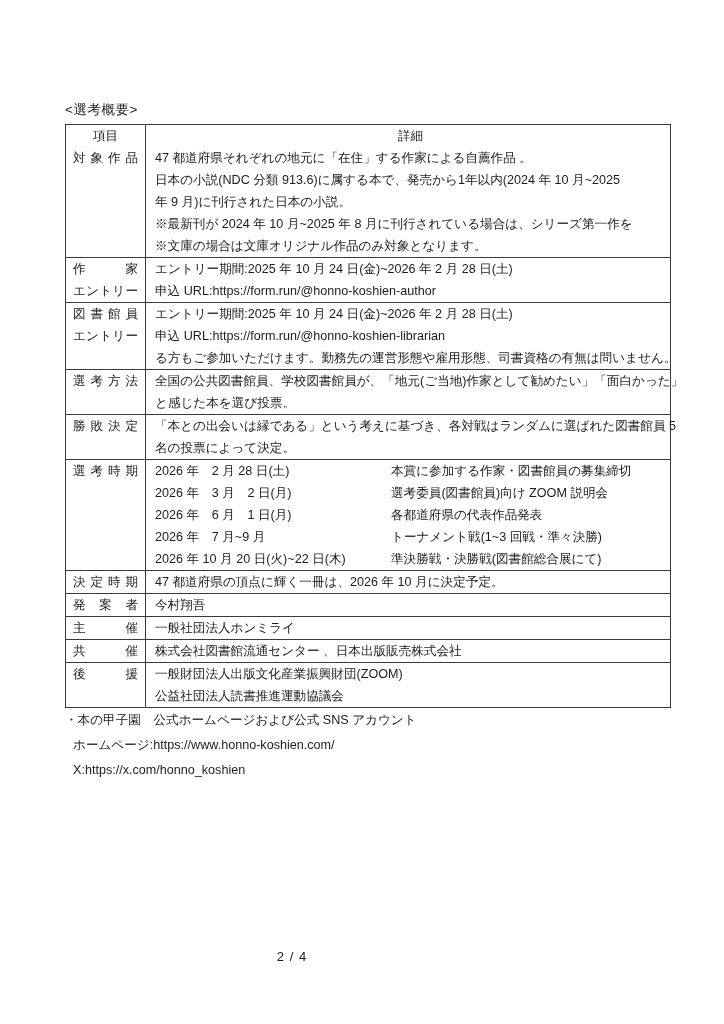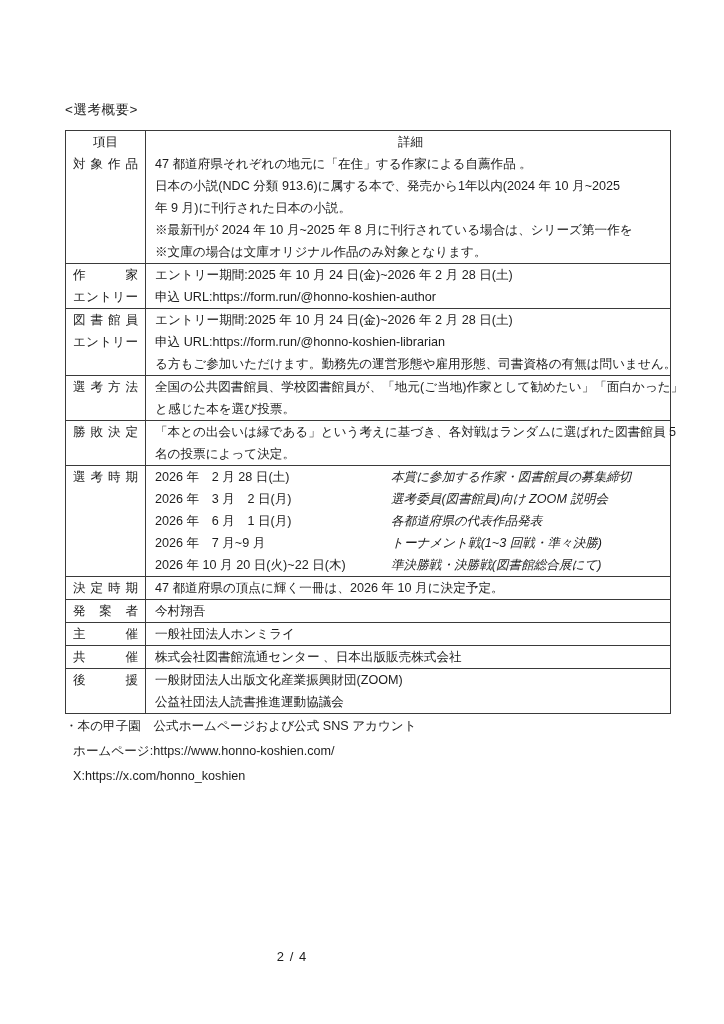--- a/index.html
+++ b/index.html
@@ -8,42 +8,42 @@
     width: 724px; height: 1024px;
     position: relative;
     font-family: "Liberation Sans", sans-serif;
     color: var(--text, #1c1c1c);
     overflow: hidden;
   }
   .page { padding: 100px 64px 0 65px; }
   .doc-title {
     font-size: 13.5px;
     line-height: 20px;
-    margin-bottom: 10px;
+    margin-bottom: 4px;
     letter-spacing: 0.5px;
   }
   .stable {
     width: 606px;
     border: 1px solid var(--border, #3a3a3a);
     font-size: 12.6px;
     line-height: 22px;
   }
   .trow { display: flex; border-top: 1px solid var(--border, #3a3a3a); }
   .trow:first-child { border-top: none; }
   .label-cell {
     flex: 0 0 80px; width: 80px;
     border-right: 1px solid var(--border, #3a3a3a);
     padding: 0 7px;
   }
   .header-row .label-cell, .header-row .detail-cell { text-align: center; }
   .detail-cell { flex: 1 1 auto; padding: 0 4px 0 9px; min-width: 0; }
   .label-line { display: flex; justify-content: space-between; }
   .detail-line { white-space: nowrap; }
   .detail-line .date { display: inline-block; width: 236px; white-space: nowrap; }
-  .detail-line .event { white-space: nowrap; font-style: italic; }
+  .detail-line .event { white-space: nowrap; }
   .doc-footer { font-size: 12.6px; line-height: 25px; }
   .doc-footer .footer-line { padding-left: 8px; }
   .doc-footer .footer-line.first { padding-left: 0; }
   .page-num {
     position: absolute;
     left: 0; bottom: 60px; width: 584px;
     text-align: center;
     font-size: 13px;
     letter-spacing: 1px;
   }

